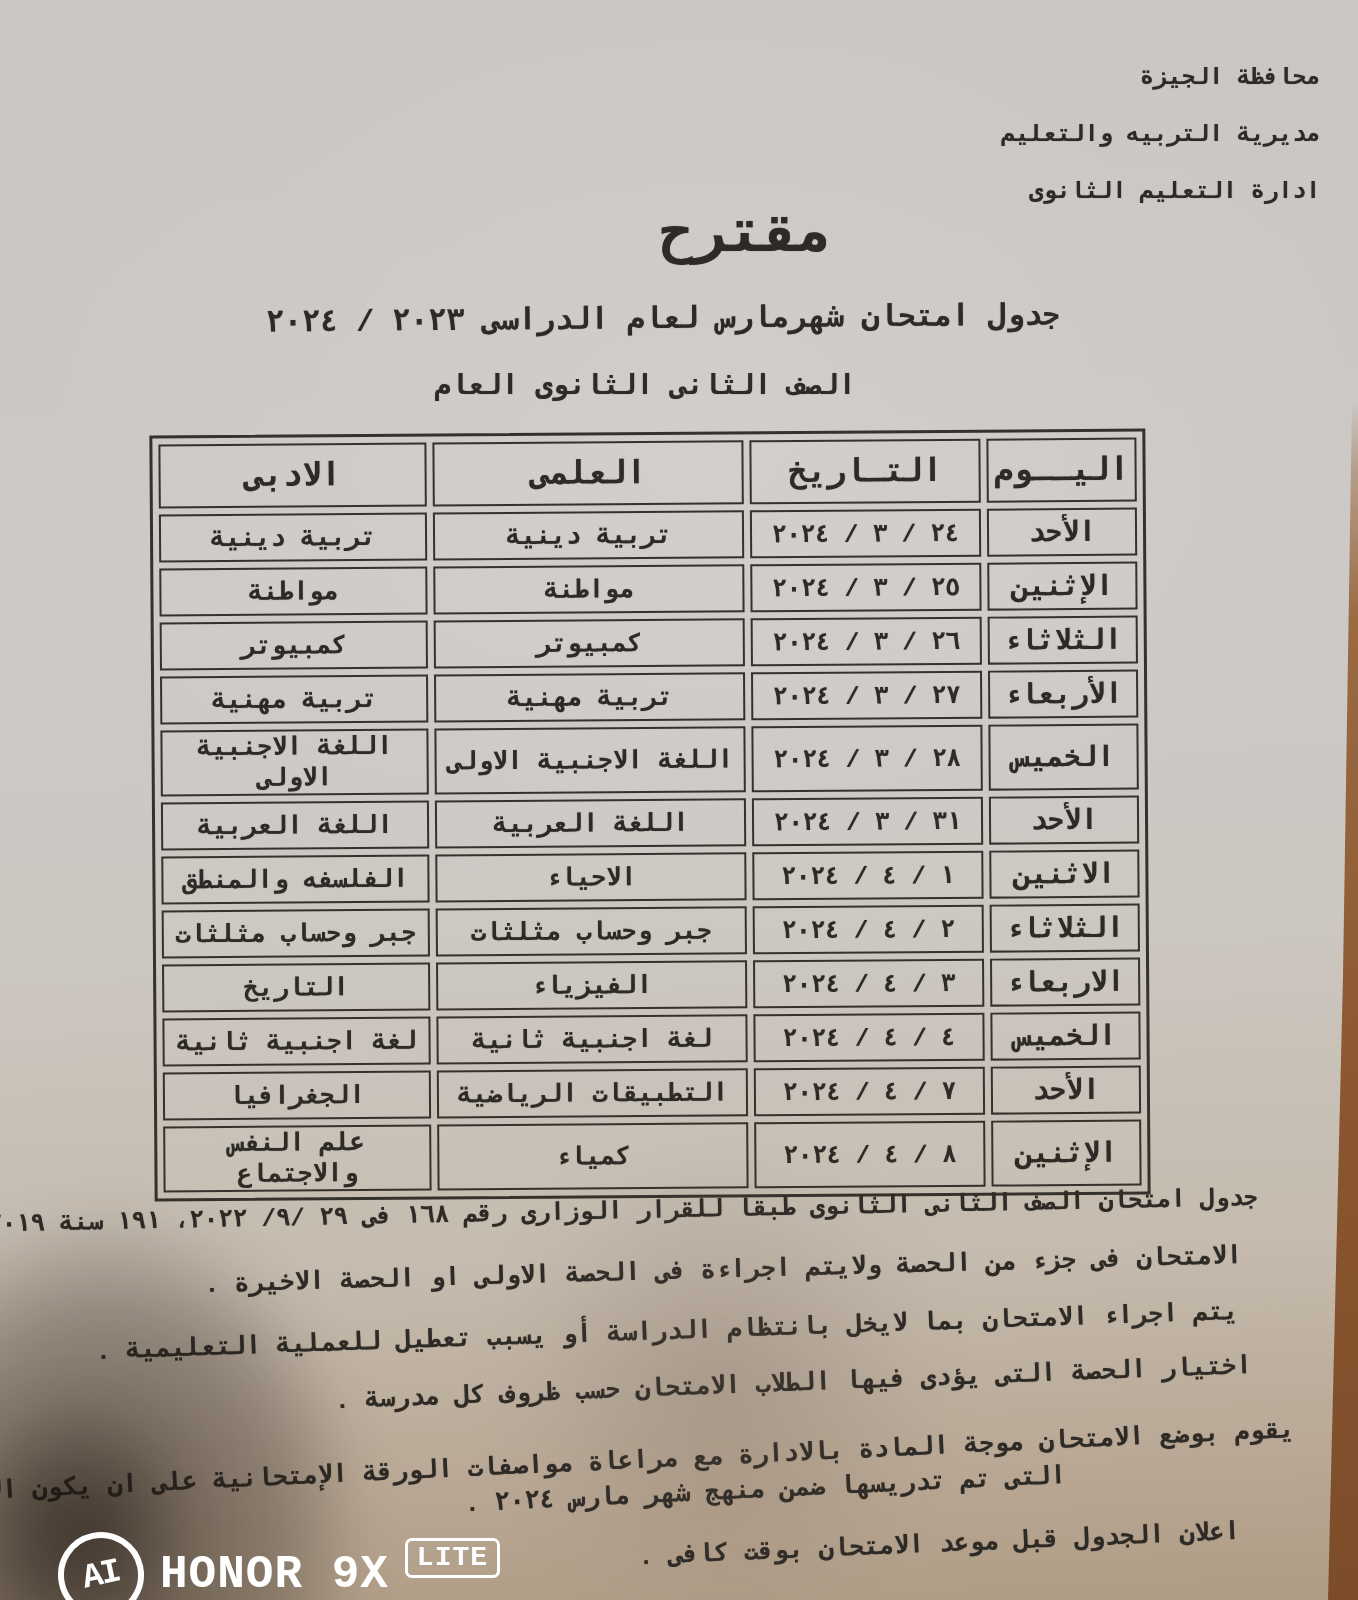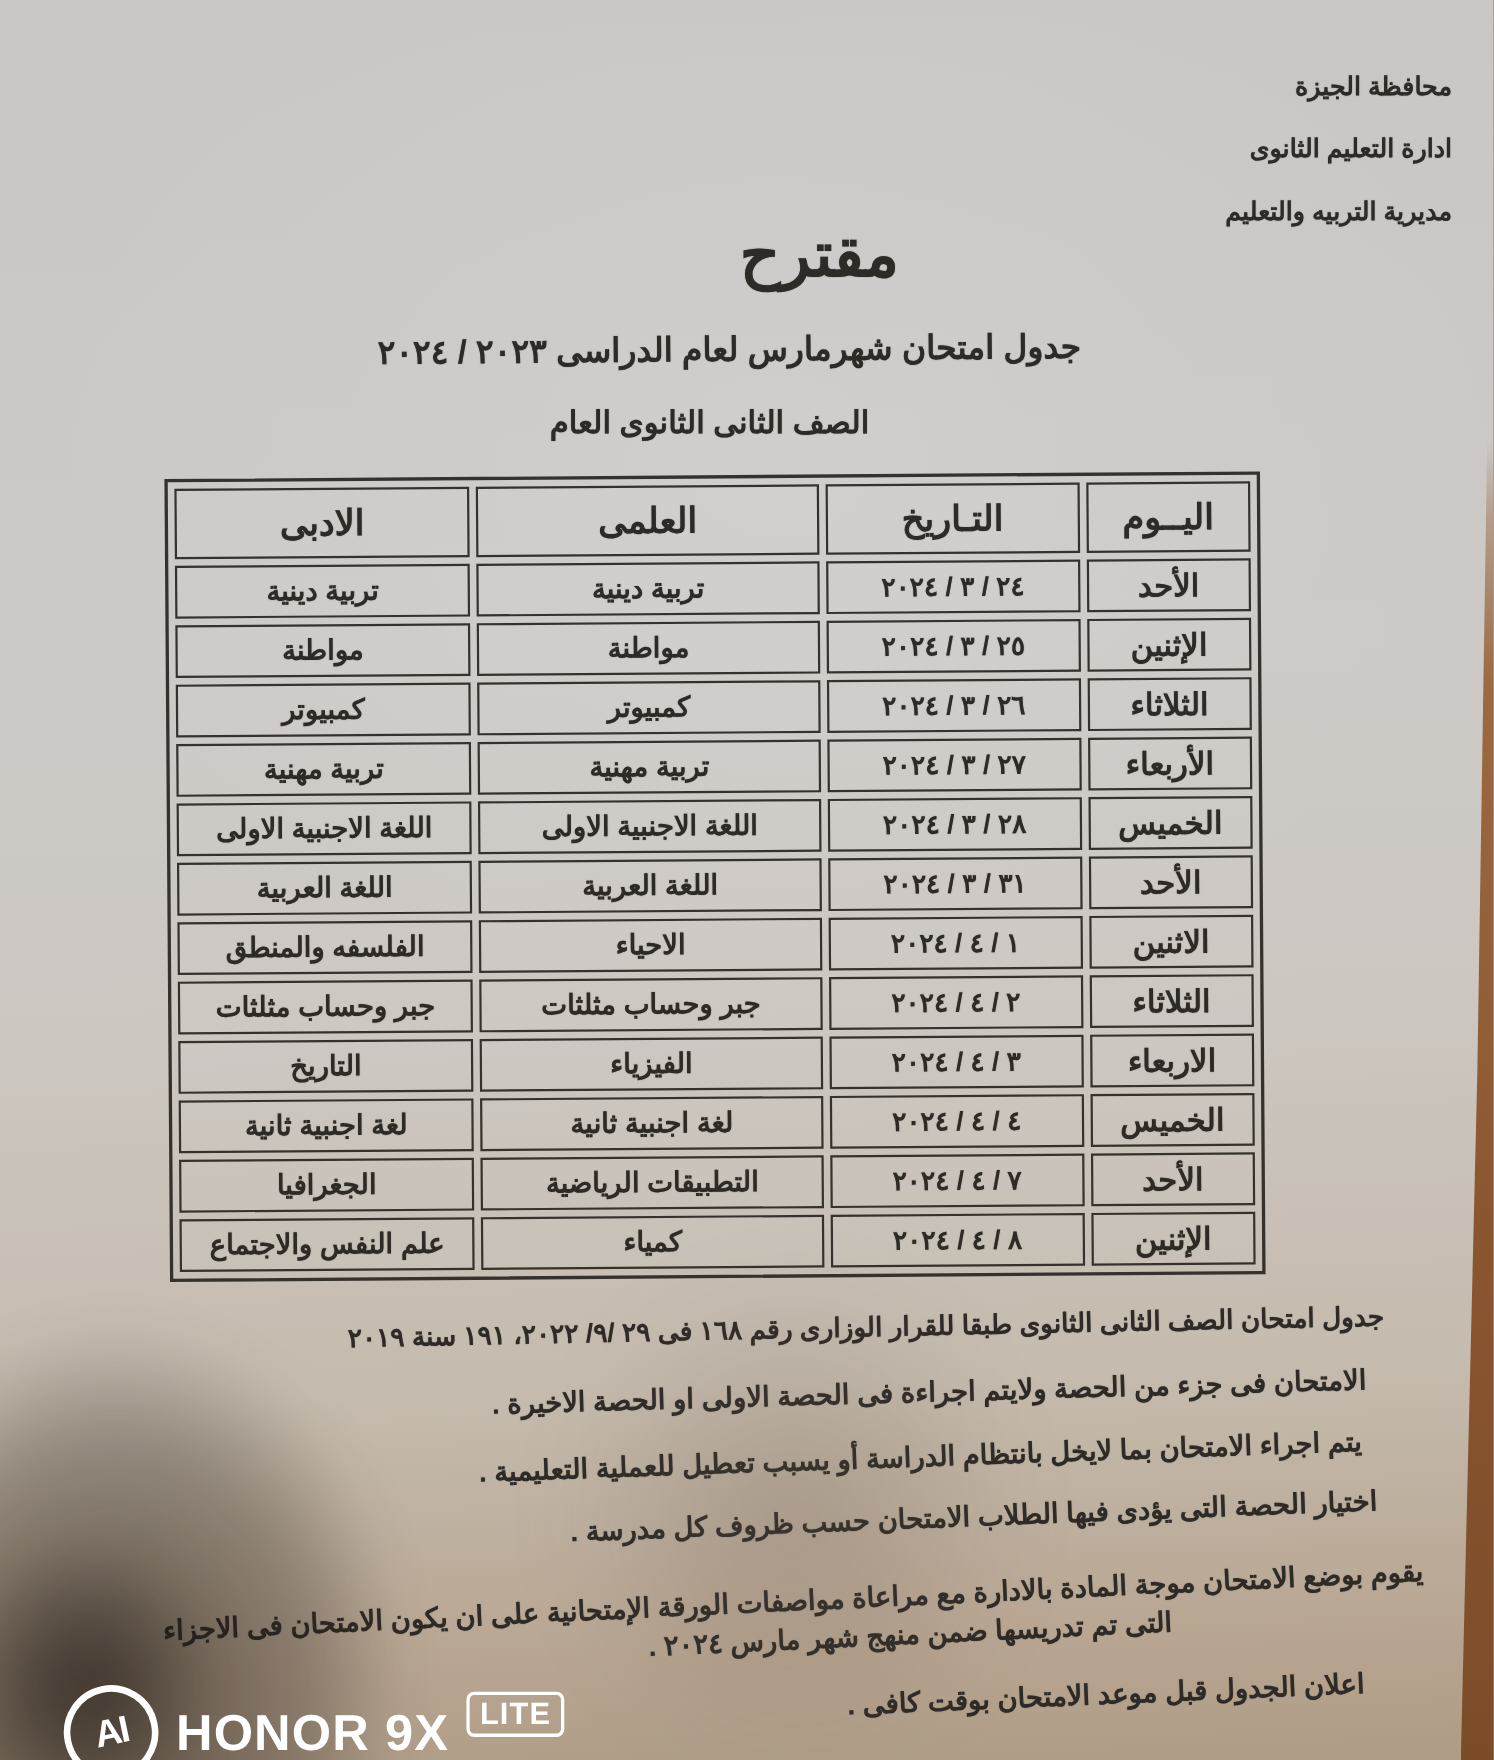--- a/index.html
+++ b/index.html
@@ -1,18 +1,18 @@
 <!DOCTYPE html>
 <html lang="ar"><head>
 <meta charset="utf-8">
 <style>
   html,body{margin:0;padding:0;background:#6e645c;}
   .photo{
     position:relative;width:1358px;height:1600px;overflow:hidden;
-    font-family:Liberation Sans, sans-serif;
+    font-family:Liberation Mono, monospace;
     background:
       radial-gradient(ellipse 1000px 760px at 52% 26%, rgba(255,255,255,0.10), rgba(255,255,255,0) 70%),
       linear-gradient(178deg,#c9c6c4 0%,#cdc9c6 38%,#ccc7c1 58%,#c5bbae 78%,#b7a591 93%,#ae9c86 100%);
   }
   .paper{position:absolute;inset:0;direction:rtl;color:#2e2a26;z-index:2;}
   .paper .txt{text-shadow:0 0 1px rgba(46,42,38,0.55);font-weight:bold;}
 
   
   .agency{position:absolute;top:50px;right:38px;text-align:right;font-size:23px;line-height:57px;}
 
@@ -75,22 +75,22 @@
 </style>
 </head>
 <body>
 
 <div class="photo">
 
   <div class="paper">
 
     <div class="agency txt">
       <div>محافظة الجيزة</div>
+      <div>مديرية التربيه والتعليم</div>
       <div>ادارة التعليم الثانوى</div>
-      <div>مديرية التربيه والتعليم</div>
     </div>
 
     <div class="title-main txt">مقترح</div>
     <div class="title-sub txt">جدول امتحان شهرمارس لعام الدراسى ٢٠٢٣ / ٢٠٢٤</div>
     <div class="title-grade txt">الصف الثانى الثانوى العام</div>
 
     <div class="schedule">
       <table class="exam txt" dir="rtl">
         <colgroup>
           <col style="width:150px">

